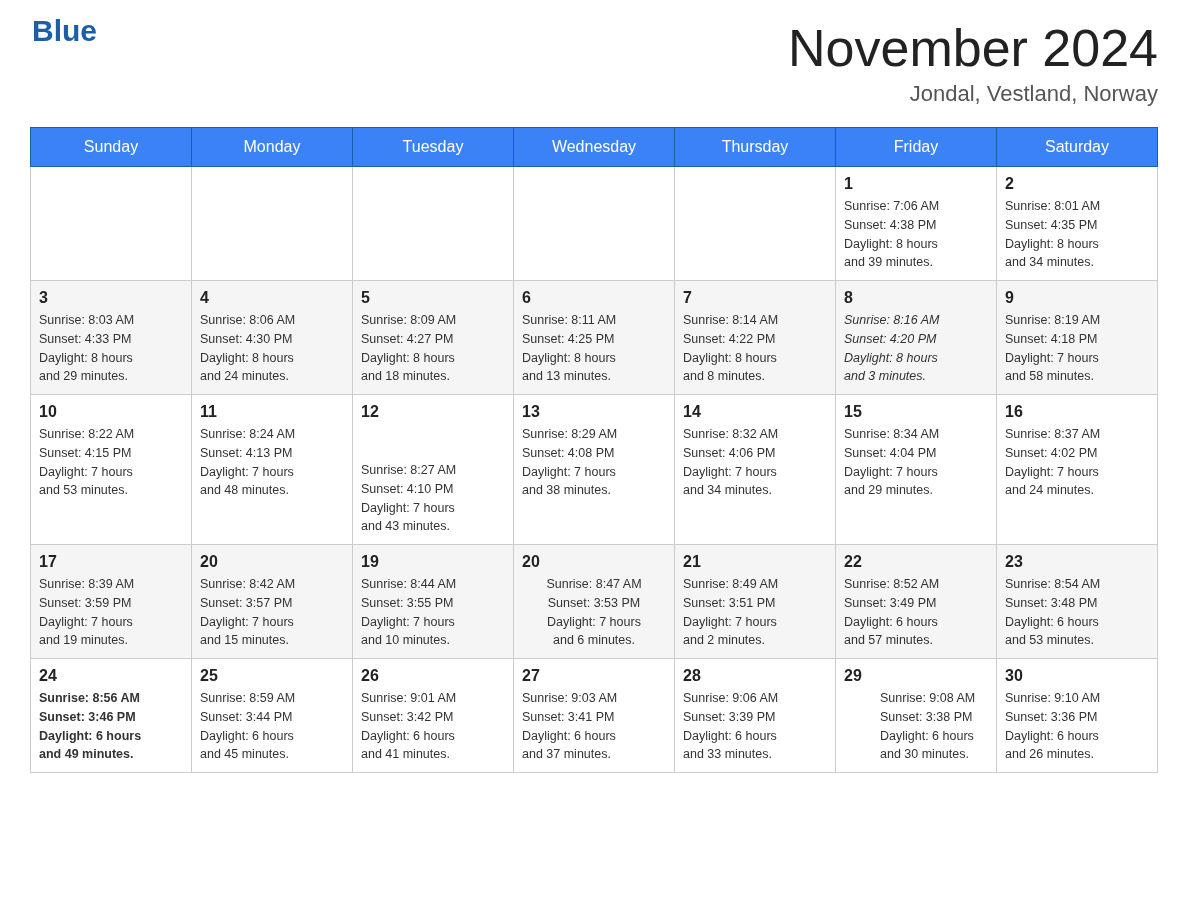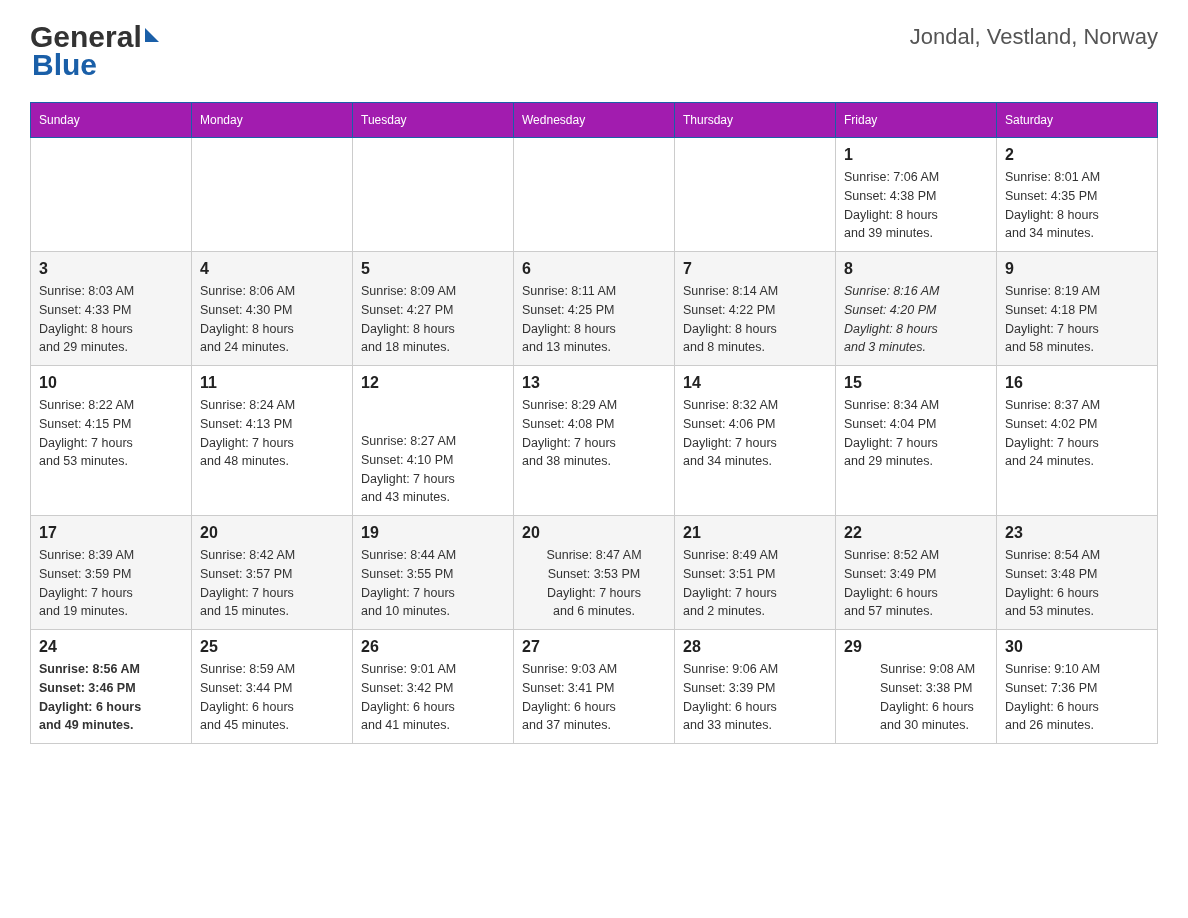--- a/index.html
+++ b/index.html
@@ -29,26 +29,26 @@
       font-size: 22px;
       color: #555;
       margin-top: 4px;
     }
     .calendar {
       width: 100%;
       border-collapse: collapse;
       border: 1px solid #aaa;
     }
     .calendar th {
-      background-color: #a21caf;
+      background-color: #3b82f6;
       color: #fff;
       padding: 10px 8px;
-      font-size: 12px;
+      font-size: 16px;
       font-weight: normal;
-      text-align: left;
+      text-align: center;
       border: 1px solid #1a5fa8;
     }
     .calendar td {
       vertical-align: top;
       padding: 8px;
       border: 1px solid #ccc;
       width: calc(100% / 7);
       min-height: 100px;
       background: #fff;
     }
@@ -76,29 +76,26 @@
     .logo-row {
       display: flex;
       align-items: center;
     }
   </style>
 </head>
 <body>
 
 <div class="header">
   <div class="logo-container">
-    <div class="logo-row">
-      <span style="font-size:30px;font-weight:bold;color:#333;">General</span>
-      <span style="display:inline-block;width:0;height:0;border-left:14px solid #1a5fa8;border-top:14px solid transparent;margin-left:3px;position:relative;top:-2px;"></span>
-    </div>
     <div style="margin-top:-6px;margin-left:2px;">
       <span style="font-size:30px;font-weight:bold;color:#1a5fa8;">Blue</span>
     </div>
   </div>
   <div class="title-block">
+    <div class="month-title">November 2024</div>
     <div class="location">Jondal, Vestland, Norway</div>
   </div>
 </div>
 
 <table class="calendar">
   <thead>
     <tr>
       <th>Sunday</th>
       <th>Monday</th>
       <th>Tuesday</th>
@@ -322,19 +319,19 @@
         <td>
           <div class="day-num">29</div>
           <div class="day-info" style="white-space: pre-line; margin-left: 36px;">Sunrise: 9:08 AM
 Sunset: 3:38 PM
 Daylight: 6 hours
 and 30 minutes.</div>
         </td>
         <td>
           <div class="day-num">30</div>
           <div class="day-info" style="white-space: pre-line;">Sunrise: 9:10 AM
-Sunset: 7:36 PM
+Sunset: 3:36 PM
 Daylight: 6 hours
 and 26 minutes.</div>
         </td>
       </tr>
     </tbody>
 </table>
 
 </body></html>

